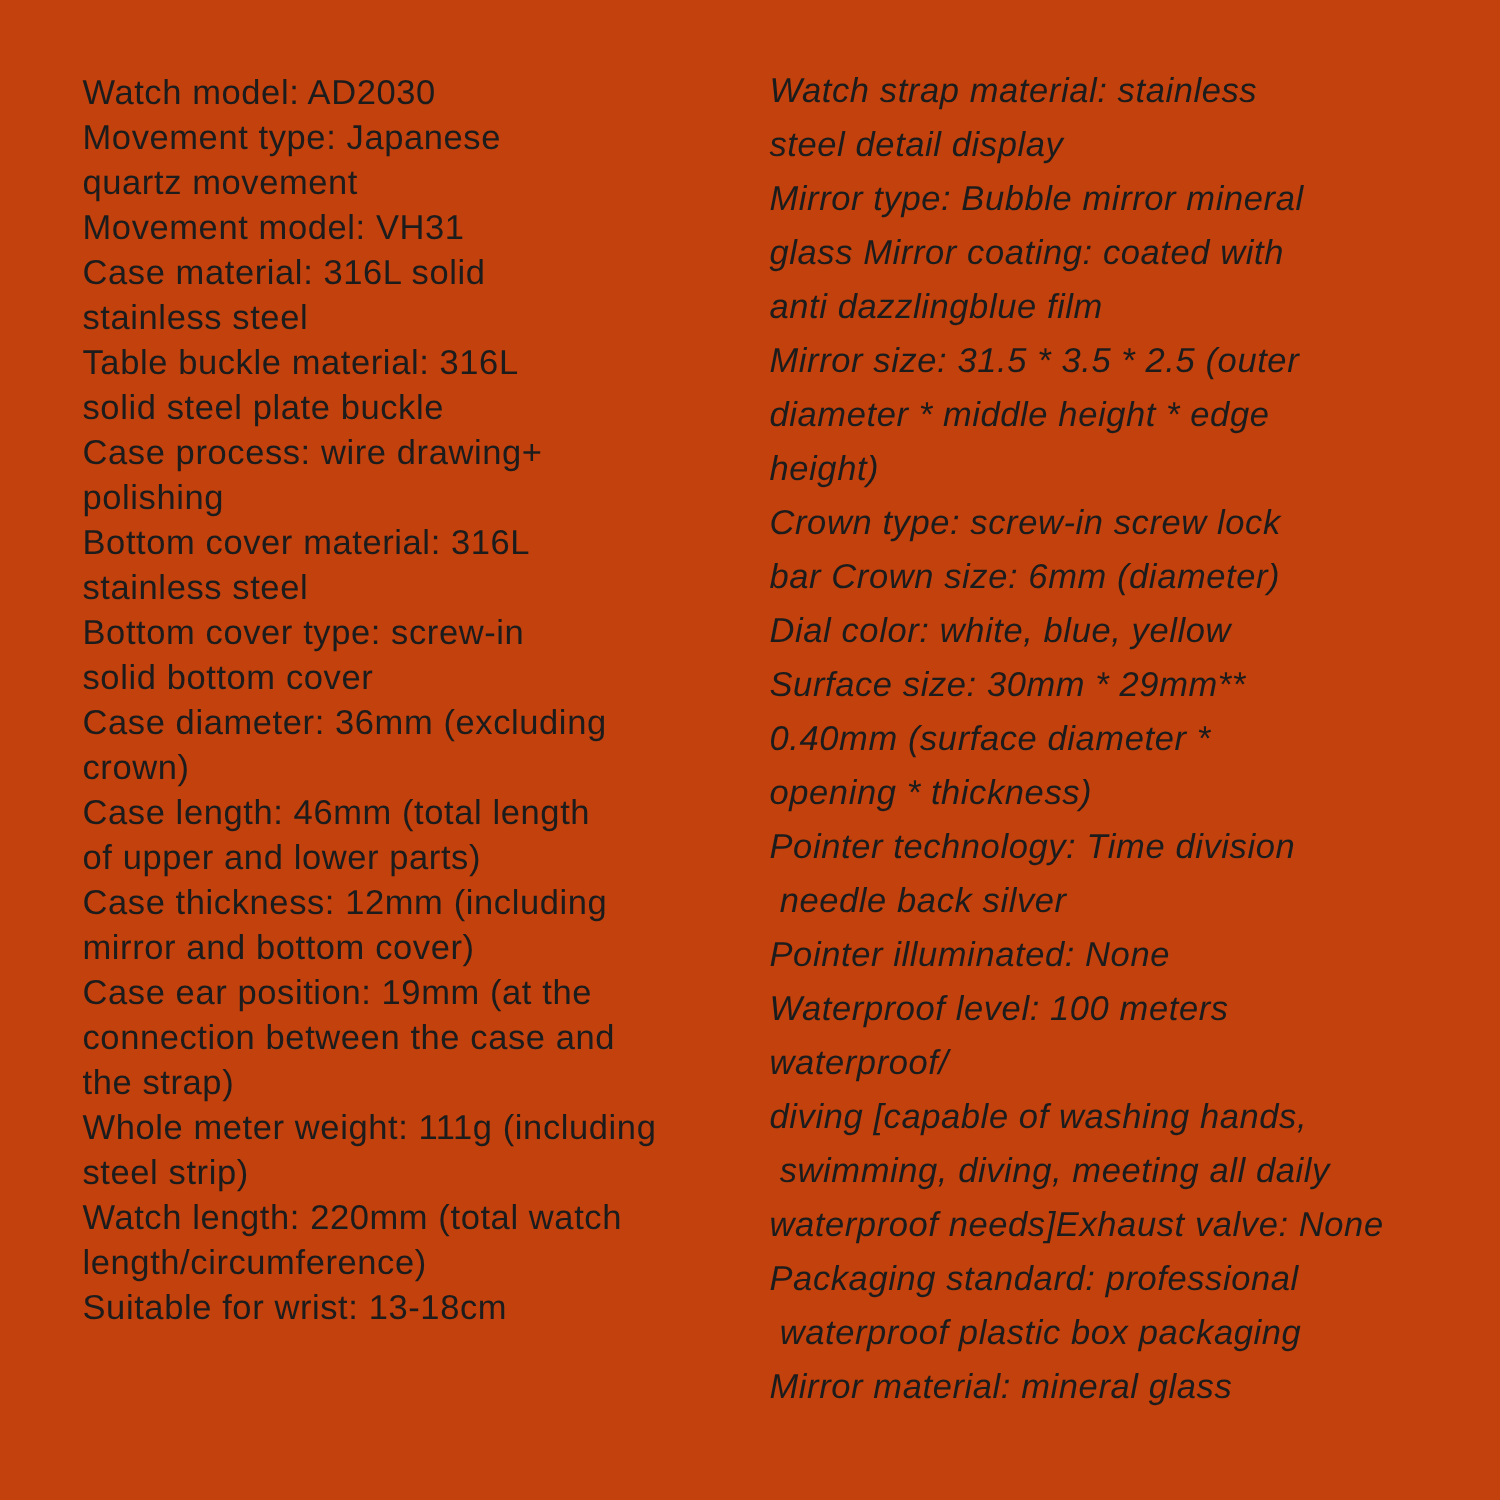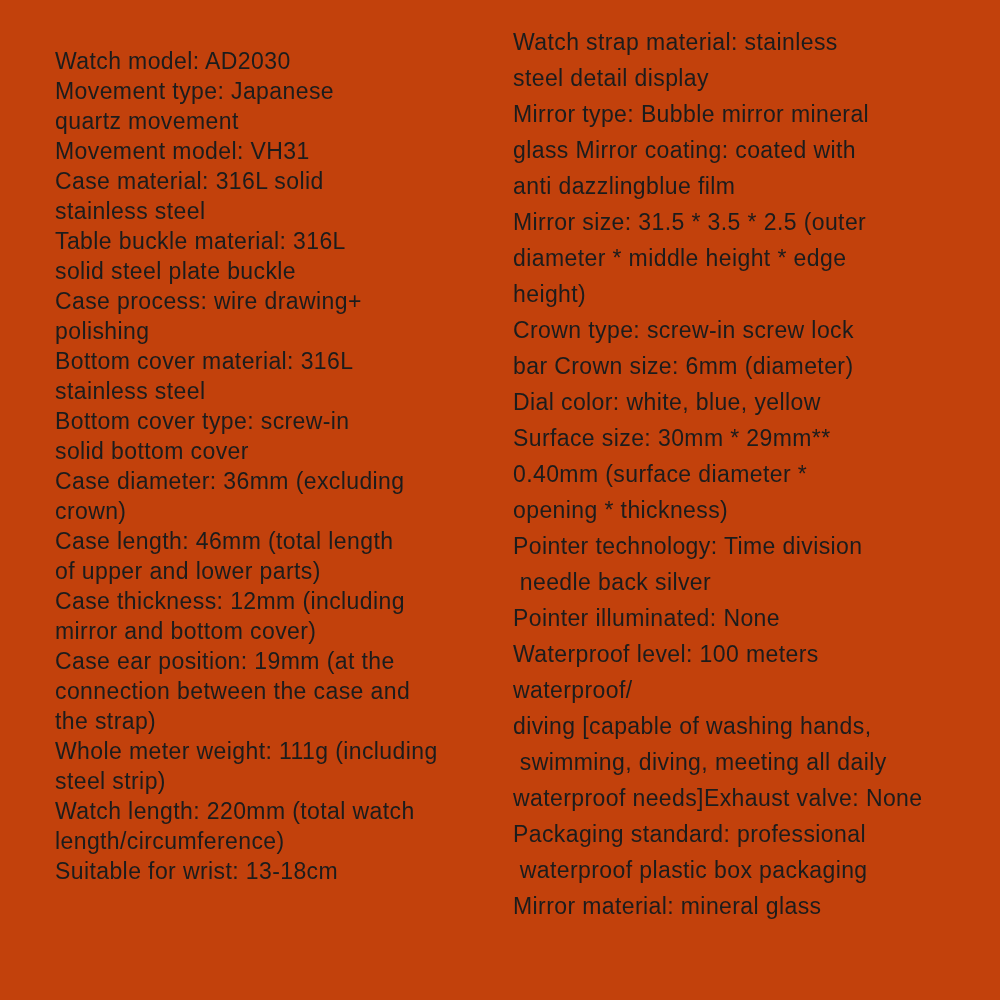--- a/index.html
+++ b/index.html
@@ -27,22 +27,23 @@
   .spec-column .line {
     white-space: pre;
   }
   .col-left {
     left: 55px;
     top: 46px;
     line-height: 30px;
   }
   .col-right {
     left: 513px;
-    top: 24px;
+    top: 42px;
     line-height: 36px;
+    font-style: italic;
   }
 </style>
 </head>
 <body>
 
 <div class="page">
   <div class="spec-column col-left"><div class="line">Watch model: AD2030</div><div class="line">Movement type: Japanese</div><div class="line">quartz movement</div><div class="line">Movement model: VH31</div><div class="line">Case material: 316L solid</div><div class="line">stainless steel</div><div class="line">Table buckle material: 316L</div><div class="line">solid steel plate buckle</div><div class="line">Case process: wire drawing+</div><div class="line">polishing</div><div class="line">Bottom cover material: 316L</div><div class="line">stainless steel</div><div class="line">Bottom cover type: screw-in</div><div class="line">solid bottom cover</div><div class="line">Case diameter: 36mm (excluding</div><div class="line">crown)</div><div class="line">Case length: 46mm (total length</div><div class="line">of upper and lower parts)</div><div class="line">Case thickness: 12mm (including</div><div class="line">mirror and bottom cover)</div><div class="line">Case ear position: 19mm (at the</div><div class="line">connection between the case and</div><div class="line">the strap)</div><div class="line">Whole meter weight: 111g (including</div><div class="line">steel strip)</div><div class="line">Watch length: 220mm (total watch</div><div class="line">length/circumference)</div><div class="line">Suitable for wrist: 13-18cm</div></div>
   <div class="spec-column col-right"><div class="line">Watch strap material: stainless</div><div class="line">steel detail display</div><div class="line">Mirror type: Bubble mirror mineral</div><div class="line">glass Mirror coating: coated with</div><div class="line">anti dazzlingblue film</div><div class="line">Mirror size: 31.5 * 3.5 * 2.5 (outer</div><div class="line">diameter * middle height * edge</div><div class="line">height)</div><div class="line">Crown type: screw-in screw lock</div><div class="line">bar Crown size: 6mm (diameter)</div><div class="line">Dial color: white, blue, yellow</div><div class="line">Surface size: 30mm * 29mm**</div><div class="line">0.40mm (surface diameter *</div><div class="line">opening * thickness)</div><div class="line">Pointer technology: Time division</div><div class="line"> needle back silver</div><div class="line">Pointer illuminated: None</div><div class="line">Waterproof level: 100 meters</div><div class="line">waterproof/</div><div class="line">diving [capable of washing hands,</div><div class="line"> swimming, diving, meeting all daily</div><div class="line">waterproof needs]Exhaust valve: None</div><div class="line">Packaging standard: professional</div><div class="line"> waterproof plastic box packaging</div><div class="line">Mirror material: mineral glass</div></div>
 </div>
 

